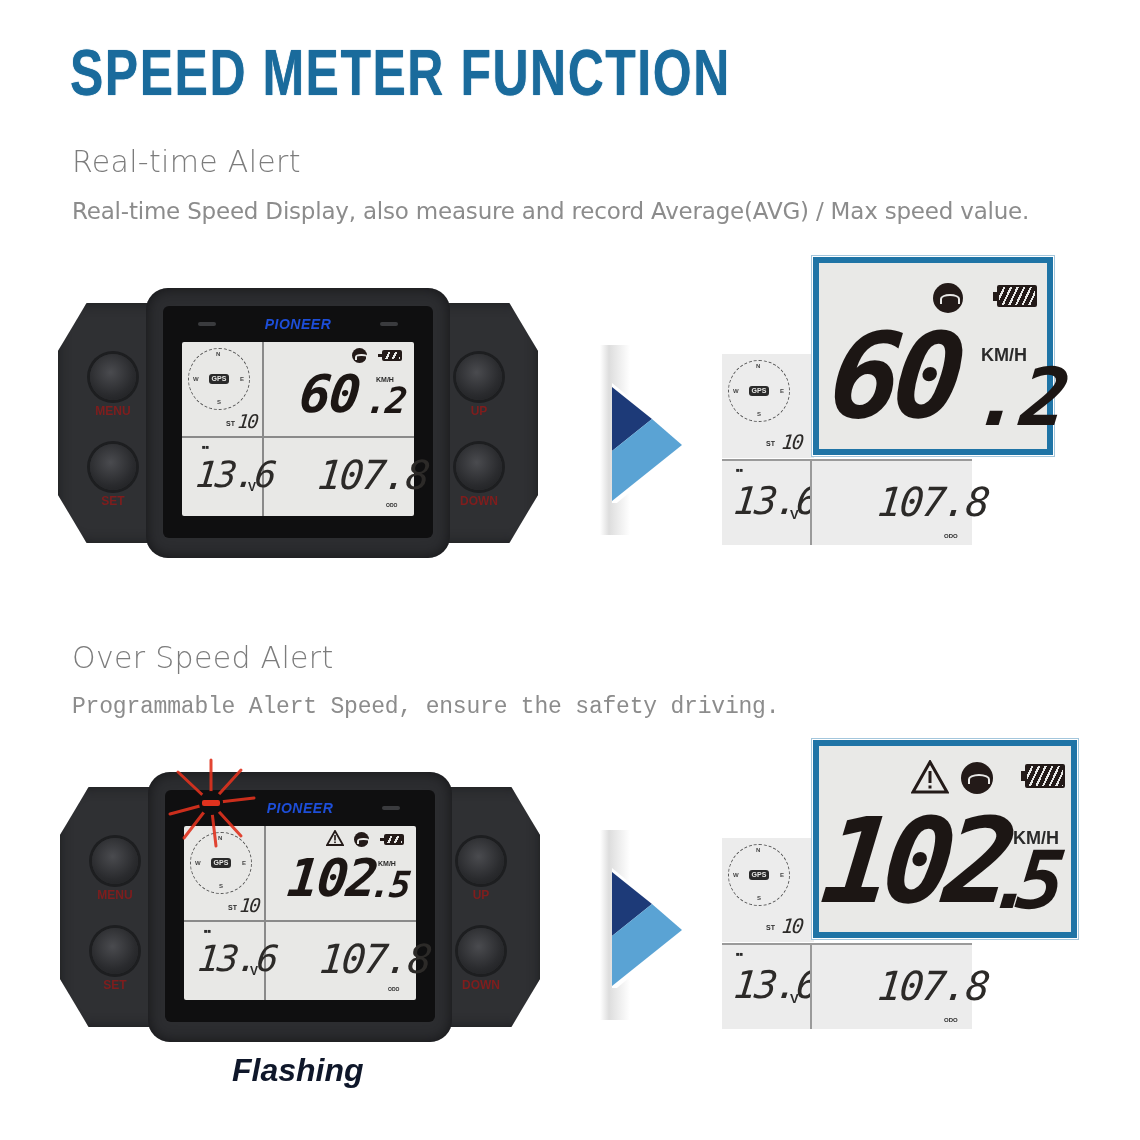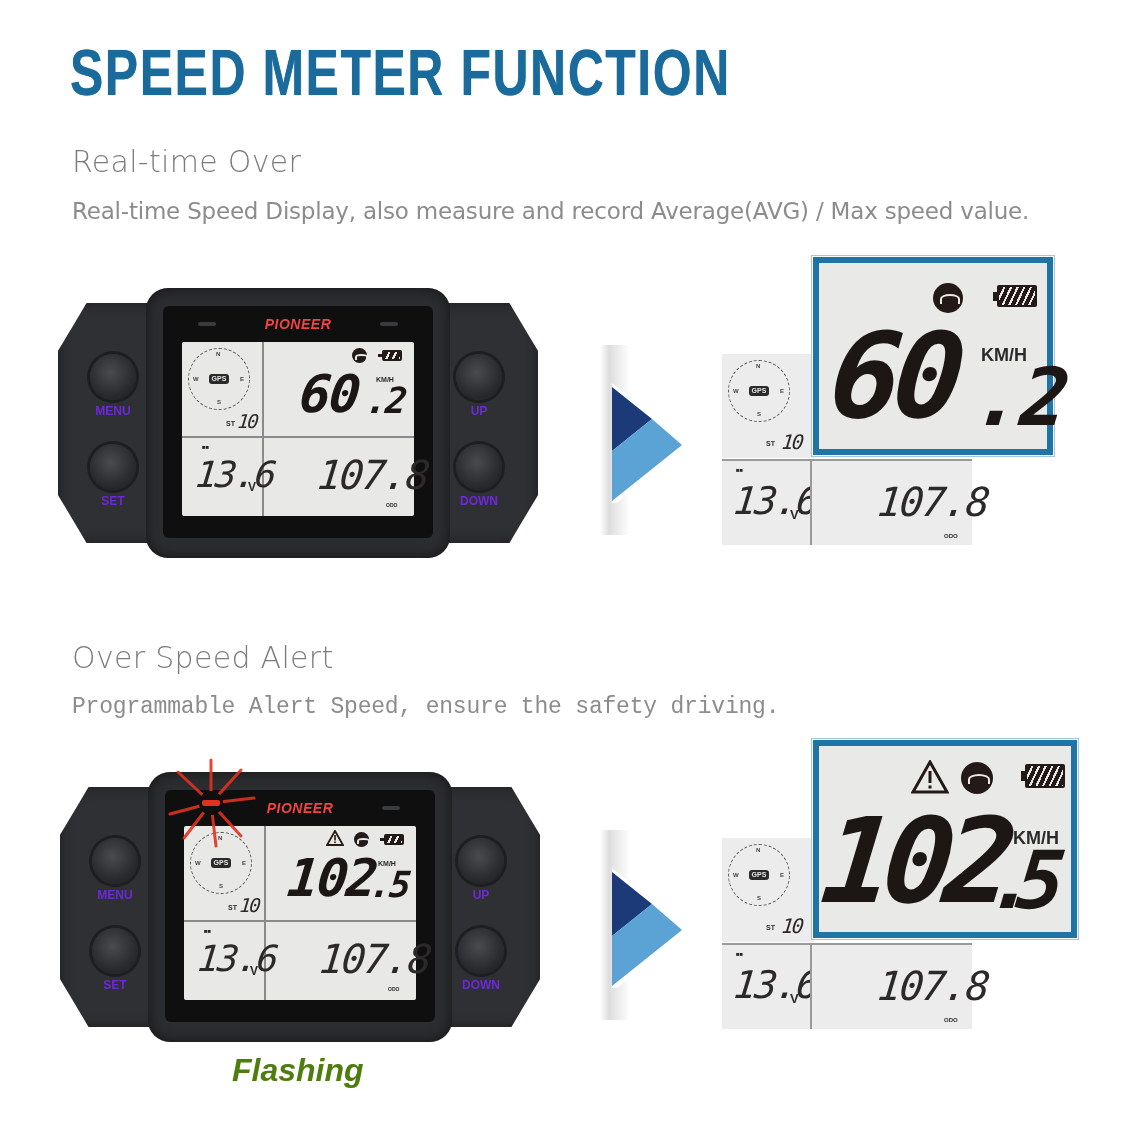--- a/index.html
+++ b/index.html
@@ -37,34 +37,34 @@
     position: absolute; left: 88px; top: 0; width: 304px; height: 270px;
     background: #2c2d30; border-radius: 22px; box-shadow: inset 0 0 14px #141416;
   }
   .device .bezel {
     position: absolute; left: 105px; top: 18px; width: 270px; height: 232px;
     background: #0f0f10; border-radius: 6px;
   }
   .device .brand {
     position: absolute; left: 170px; top: 28px; width: 140px; text-align: center;
     font-family: "Liberation Sans", sans-serif; font-weight: bold; font-style: italic;
-    font-size: 14px; color: #ef4444; letter-spacing: 0.5px;
+    font-size: 14px; color: #1d4ed8; letter-spacing: 0.5px;
   }
   .device .led {
     position: absolute; top: 34px; width: 18px; height: 4px; background: #3a3b3e; border-radius: 2px;
   }
   .device .btn {
     position: absolute; width: 46px; height: 46px; border-radius: 50%;
     background: radial-gradient(circle at 45% 40%, #4a4b4f 0%, #2a2b2e 60%, #1b1c1e 100%);
     box-shadow: 0 0 0 3px #1d1e20;
     cursor: pointer;
   }
   .device .btn-label {
     position: absolute; width: 70px; text-align: center;
-    font-family: "Liberation Sans", sans-serif; font-weight: bold; font-size: 12px; color: #6d28d9;
+    font-family: "Liberation Sans", sans-serif; font-weight: bold; font-size: 12px; color: #7f1d1d;
   }
 
   
   .lcd {
     position: absolute; background: #e8e8e6; border-radius: 2px;
   }
   .lcd .vline { position: absolute; width: 2px; background: #8a8a8a; }
   .lcd .hline { position: absolute; height: 2px; background: #8a8a8a; }
   .seg {
     position: absolute; font-family: "DejaVu Sans Mono", monospace; font-style: italic;
@@ -110,29 +110,29 @@
   .arrow { position: absolute; width: 90px; height: 190px; }
   .arrow .shade {
     position: absolute; left: 0; top: 0; width: 30px; height: 190px;
     background: linear-gradient(to right, rgba(0,0,0,0) 0%, rgba(120,120,120,0.25) 30%, rgba(0,0,0,0) 100%);
   }
   .arrow svg { position: absolute; left: 12px; top: 38px; }
 
   .flashing {
     position: absolute; left: 232px; top: 1052px;
     font-family: "Liberation Sans", sans-serif; font-weight: bold; font-style: italic;
-    font-size: 32px; color: #4d7c0f;
+    font-size: 32px; color: #0f172a;
   }
 </style>
 </head>
 <body>
 
 <div class="main-title">SPEED METER FUNCTION</div>
 
-<div class="section-heading" style="top:144px;">Real-time Over</div>
+<div class="section-heading" style="top:144px;">Real-time Alert</div>
 <div class="section-desc" style="top:196px;">Real-time Speed Display, also measure and record Average(AVG) / Max speed value.</div>
 
 <div class="device" style="left:58px; top:288px;">
   <div class="wing left"></div>
   <div class="wing right"></div>
   <div class="body"></div>
   <div class="bezel"></div>
   <div class="led" style="left:140px;"></div>
   <div class="led" style="left:322px;"></div>
   <div class="brand">PIONEER</div>

